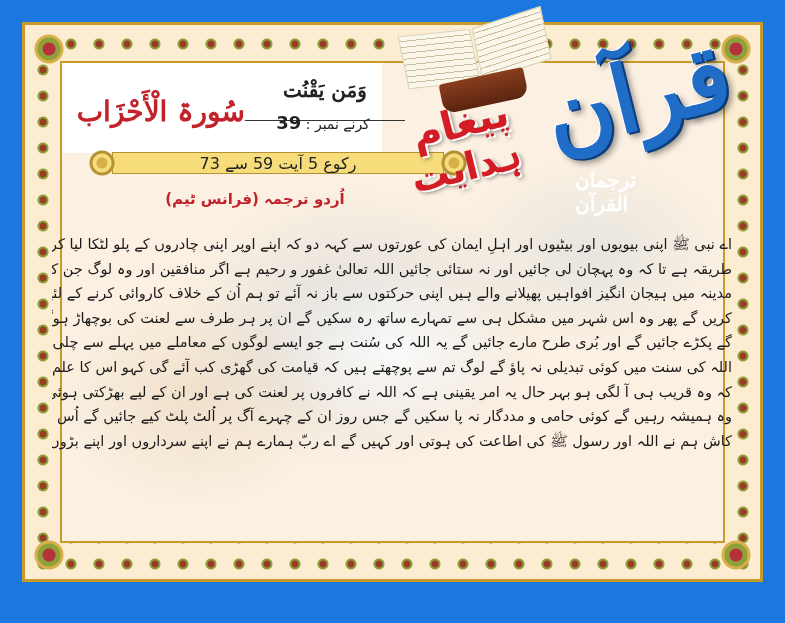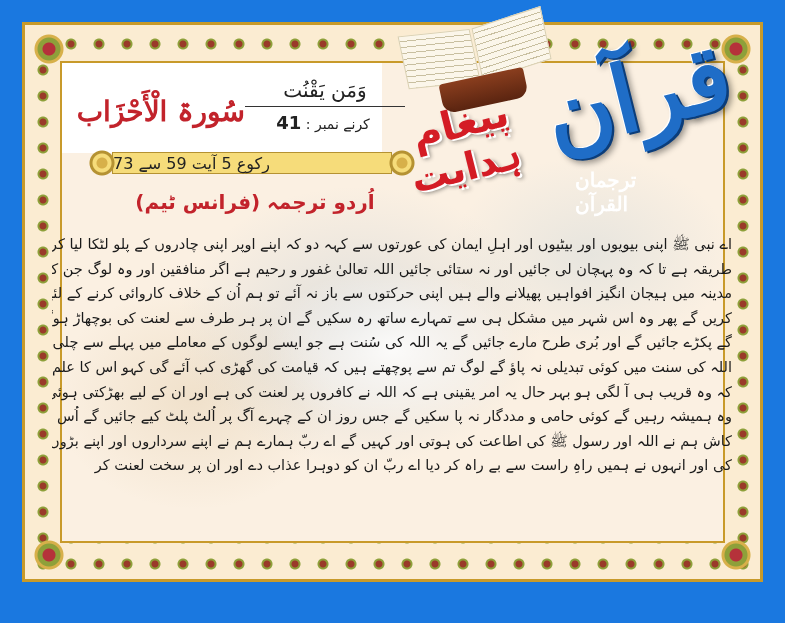--- a/index.html
+++ b/index.html
@@ -41,46 +41,46 @@
     position: absolute; left: 0; top: 0; width: 320px; height: 90px; background: #ffffff;
   }
 
   .surah-title {
     position: absolute; left: 55px; top: 95px; width: 190px; text-align: right;
     color: #c2232b; font-size: 28px; font-weight: bold; direction: rtl;
     font-family: "DejaVu Serif", serif;
   }
   .para-name {
     position: absolute; left: 245px; top: 78px; width: 160px; text-align: center;
-    color: #222; font-size: 20px; font-weight: normal; direction: rtl;
+    color: #222; font-size: 20px; font-weight: bold; direction: rtl;
     font-family: "DejaVu Serif", serif;
-    border-bottom: 1px solid #333; padding-bottom: 4px;
+    border-bottom: 1px solid #333; padding-bottom: 18px;
   }
   .para-number {
     position: absolute; left: 258px; top: 112px; width: 130px; text-align: center;
     direction: rtl; color: #222; font-size: 14px;
   }
   .para-number .num { font-size: 18px; font-weight: bold; }
 
   .ruku-banner {
-    position: absolute; left: 112px; top: 152px; width: 280px; height: 22px;
+    position: absolute; left: 112px; top: 152px; width: 332px; height: 22px;
     background: #f6dc7a; border: 1px solid #b59232;
-    display: flex; align-items: center; justify-content: flex-end;
+    display: flex; align-items: center; justify-content: center;
     direction: rtl; font-size: 16px; color: #222;
   }
   .ruku-banner::before, .ruku-banner::after {
     content: ""; position: absolute; top: -3px; width: 26px; height: 26px;
     background: radial-gradient(circle, #d7b04a 0 5px, #f6dc7a 6px 9px, #b59232 10px 12px, transparent 13px);
   }
   .ruku-banner::before { left: -24px; }
   .ruku-banner::after { right: -24px; }
 
   .translation-label {
     position: absolute; left: 120px; top: 190px; width: 270px; text-align: center;
-    color: #c2232b; font-size: 20px; font-weight: bold; direction: rtl;
+    color: #c2232b; font-size: 15px; font-weight: bold; direction: rtl;
   }
 
   .logo-quran {
     position: absolute; left: 530px; top: 36px; width: 220px; height: 140px;
     color: #1f6dc7; font-size: 92px; font-weight: bold; direction: rtl;
     text-align: center; line-height: 120px;
     text-shadow: 2px 2px 0 #0b3d7a, -1px -1px 0 #ffffff, 4px 5px 6px rgba(0,0,0,0.4);
     transform: rotate(-14deg);
     font-family: "DejaVu Serif", serif;
   }
@@ -145,21 +145,21 @@
 <div class="book">
   <div class="page-l"></div>
   <div class="page-r"></div>
   <div class="stand"></div>
 </div>
 
 <div class="surah-title">سُورۃ الْأَحْزَاب</div>
 <div class="para-name">وَمَن يَقْنُت</div>
 <div class="para-number">
   <span>کرنے نمبر :</span>
-  <span class="num">41</span>
+  <span class="num">39</span>
 </div>
 
 <div class="ruku-banner">
   <span>رکوع 5 آیت 59 سے 73</span>
 </div>
 
 <div class="translation-label">اُردو ترجمہ (فرانس ٹیم)</div>
 
 <div class="logo-quran">قرآن</div>
 <div class="logo-tarjuman">ترجمان القرآن</div>
@@ -169,14 +169,13 @@
 <div class="body-text">
   <span class="line">اے نبی ﷺ اپنی بیویوں اور بیٹیوں اور اہلِ ایمان کی عورتوں سے کہہ دو کہ اپنے اوپر اپنی چادروں کے پلو لٹکا لیا کریں یہ زیادہ مناسب</span>
   <span class="line">طریقہ ہے تا کہ وہ پہچان لی جائیں اور نہ ستائی جائیں اللہ تعالیٰ غفور و رحیم ہے اگر منافقین اور وہ لوگ جن کے دِلوں میں خرابی ہے اور وہ جو</span>
   <span class="line">مدینہ میں ہیجان انگیز افواہیں پھیلانے والے ہیں اپنی حرکتوں سے باز نہ آئے تو ہم اُن کے خلاف کاروائی کرنے کے لئے تمہیں اٹھا کھڑا</span>
   <span class="line">کریں گے پھر وہ اس شہر میں مشکل ہی سے تمہارے ساتھ رہ سکیں گے ان پر ہر طرف سے لعنت کی بوچھاڑ ہوگی جہاں کہیں پائے جائیں</span>
   <span class="line">گے پکڑے جائیں گے اور بُری طرح مارے جائیں گے یہ اللہ کی سُنت ہے جو ایسے لوگوں کے معاملے میں پہلے سے چلی آ رہی ہے اور تم</span>
   <span class="line">اللہ کی سنت میں کوئی تبدیلی نہ پاؤ گے لوگ تم سے پوچھتے ہیں کہ قیامت کی گھڑی کب آئے گی کہو اس کا علم تو اللہ ہی کو ہے تمہیں کیا خبر شائد</span>
   <span class="line">کہ وہ قریب ہی آ لگی ہو بہر حال یہ امر یقینی ہے کہ اللہ نے کافروں پر لعنت کی ہے اور ان کے لیے بھڑکتی ہوئی آگ مہیا کی ہے جس میں</span>
   <span class="line">وہ ہمیشہ رہیں گے کوئی حامی و مددگار نہ پا سکیں گے جس روز ان کے چہرے آگ پر اُلٹ پلٹ کیے جائیں گے اُس وقت وہ کہیں گے کہ</span>
   <span class="line">کاش ہم نے اللہ اور رسول ﷺ کی اطاعت کی ہوتی اور کہیں گے اے ربّ ہمارے ہم نے اپنے سرداروں اور اپنے بڑوں کی اطاعت</span>
-  <span class="line">کی اور انہوں نے ہمیں راہِ راست سے بے راہ کر دیا اے ربّ ان کو دوہرا عذاب دے اور ان پر سخت لعنت کر</span>
 </div>
 
 </body></html>

